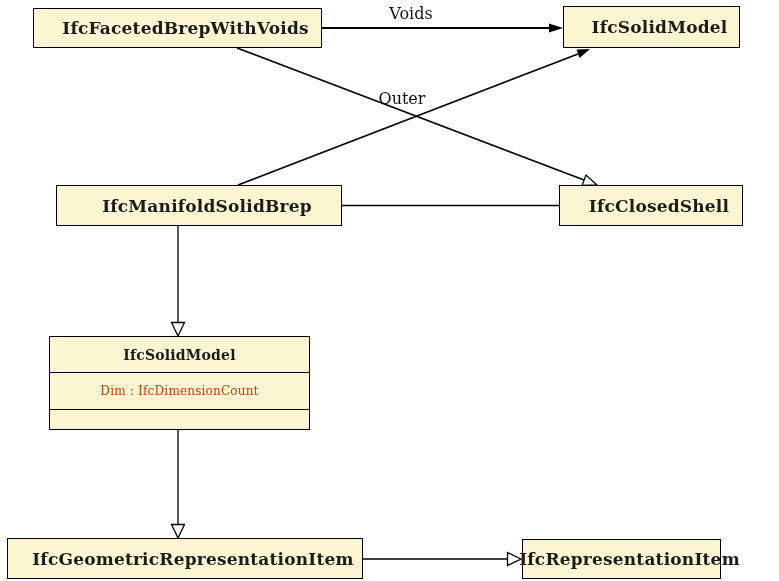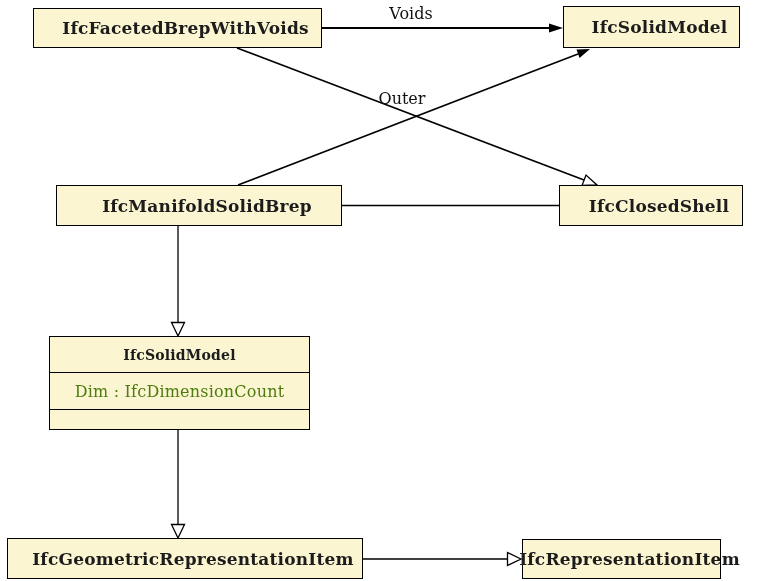--- a/index.html
+++ b/index.html
@@ -53,22 +53,22 @@
   .compartment.title {
     height: 36px;
     font-weight: bold;
     font-size: 14px;
     color: #1c1c1c;
     border-bottom: 1.4px solid #000000;
   }
   .compartment.attrs {
     height: 37px;
     font-weight: normal;
-    font-size: 16px;
-    color: #4d7c0f;
+    font-size: 12px;
+    color: #c2410c;
     border-bottom: 1.4px solid #000000;
   }
   .compartment.ops {
     flex: 1;
   }
   .edge-label {
     position: absolute;
     z-index: 3;
     font-weight: normal;
     font-size: 16px;

